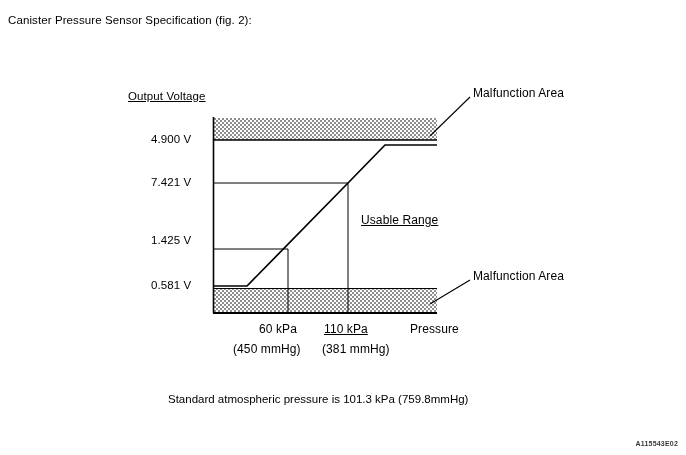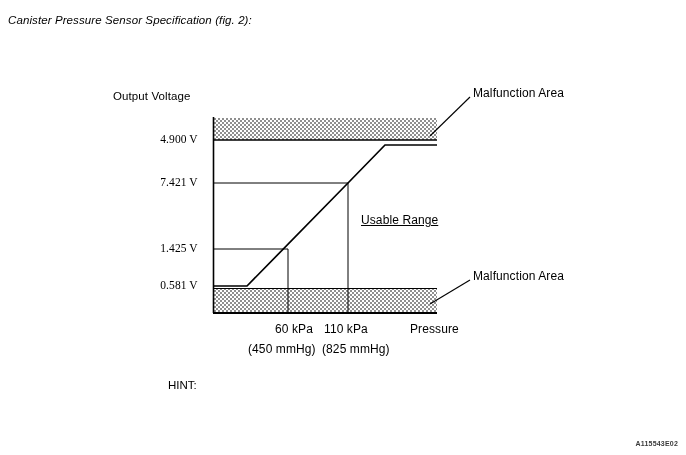--- a/index.html
+++ b/index.html
@@ -7,32 +7,32 @@
     width:686px;height:455px;
     background:#ffffff;
     font-family:"Liberation Sans", sans-serif;
     color:#000000;
     position:relative;
     overflow:hidden;
     -webkit-font-smoothing:antialiased;
   }
   #page-title{
     position:absolute;left:8px;top:14px;
-    font-size:11.5px;letter-spacing:0.1px;white-space:nowrap;font-style:italic;
+    font-size:11.5px;letter-spacing:0.1px;white-space:nowrap;
   }
   
   #figure{
     position:absolute;left:0;top:0;width:686px;height:455px;
   }
   #chart-svg{position:absolute;left:0;top:0;}
   .fig-label{
     position:absolute;font-size:12px;white-space:nowrap;letter-spacing:0.1px;
   }
   .axis-title{font-size:11.5px;}
-  .tick-label{font-size:11.5px;text-align:center;font-family:Liberation Serif, serif;}
+  .tick-label{font-size:11.5px;text-align:left;}
   
   #hint-block{position:absolute;left:168px;top:379px;}
   #hint-label{font-size:11.5px;}
   #hint-text{font-size:11.5px;margin-top:14px;white-space:nowrap;}
   
   #doc-code{
     position:absolute;right:8px;bottom:8px;
     font-size:7px;font-weight:bold;letter-spacing:0.2px;
     color:#3a3a3a;
   }
@@ -73,38 +73,38 @@
 
     <line x1="213" y1="313" x2="437" y2="313" stroke="#000" stroke-width="1.8"></line>
 
     <polyline points="213,286 247,286 348,183 385,145 437,145" fill="none" stroke="#000" stroke-width="1.7" stroke-linejoin="miter" stroke-linecap="butt"></polyline>
 
     <line x1="430" y1="136" x2="470" y2="97" stroke="#000" stroke-width="1.1"></line>
 
     <line x1="430" y1="304" x2="470" y2="280" stroke="#000" stroke-width="1.1"></line>
   </svg>
 
-  <div class="fig-label axis-title" style="left:113px;top:90px;">Output Voltage</div>
+  <div class="fig-label axis-title" style="left:128px;top:90px;text-decoration:underline;">Output Voltage</div>
 
   <div class="fig-label tick-label" style="left:151px;top:133px;width:56px;">4.900 V</div>
   <div class="fig-label tick-label" style="left:151px;top:176px;width:56px;">7.421 V</div>
-  <div class="fig-label tick-label" style="left:151px;top:242px;width:56px;">1.425 V</div>
+  <div class="fig-label tick-label" style="left:151px;top:234px;width:56px;">1.425 V</div>
   <div class="fig-label tick-label" style="left:151px;top:279px;width:56px;">0.581 V</div>
 
-  <div class="fig-label" style="left:275px;top:322px;text-align:center;">60 kPa</div>
-  <div class="fig-label" style="left:324px;top:322px;">110 kPa</div>
+  <div class="fig-label" style="left:259px;top:322px;text-align:center;">60 kPa</div>
+  <div class="fig-label" style="left:324px;top:322px;text-decoration:underline;">110 kPa</div>
 
-  <div class="fig-label" style="left:233px;top:342px;margin-left:15px;">(450 mmHg)</div>
-  <div class="fig-label" style="left:322px;top:342px;">(825 mmHg)</div>
+  <div class="fig-label" style="left:233px;top:342px;">(450 mmHg)</div>
+  <div class="fig-label" style="left:322px;top:342px;">(381 mmHg)</div>
 
   <div class="fig-label" style="left:410px;top:322px;text-align:center;">Pressure</div>
 
   <div class="fig-label" style="left:361px;top:213px;text-decoration:underline;">Usable Range</div>
 
   <div class="fig-label" style="left:473px;top:86px;">Malfunction Area</div>
   <div class="fig-label" style="left:473px;top:269px;">Malfunction Area</div>
 </div>
 
 <div id="hint-block">
-  <div id="hint-label">HINT:</div>
+  <div id="hint-text">Standard atmospheric pressure is 101.3 kPa (759.8mmHg)</div>
 </div>
 
 <div id="doc-code">A115543E02</div>
 
 </body></html>

